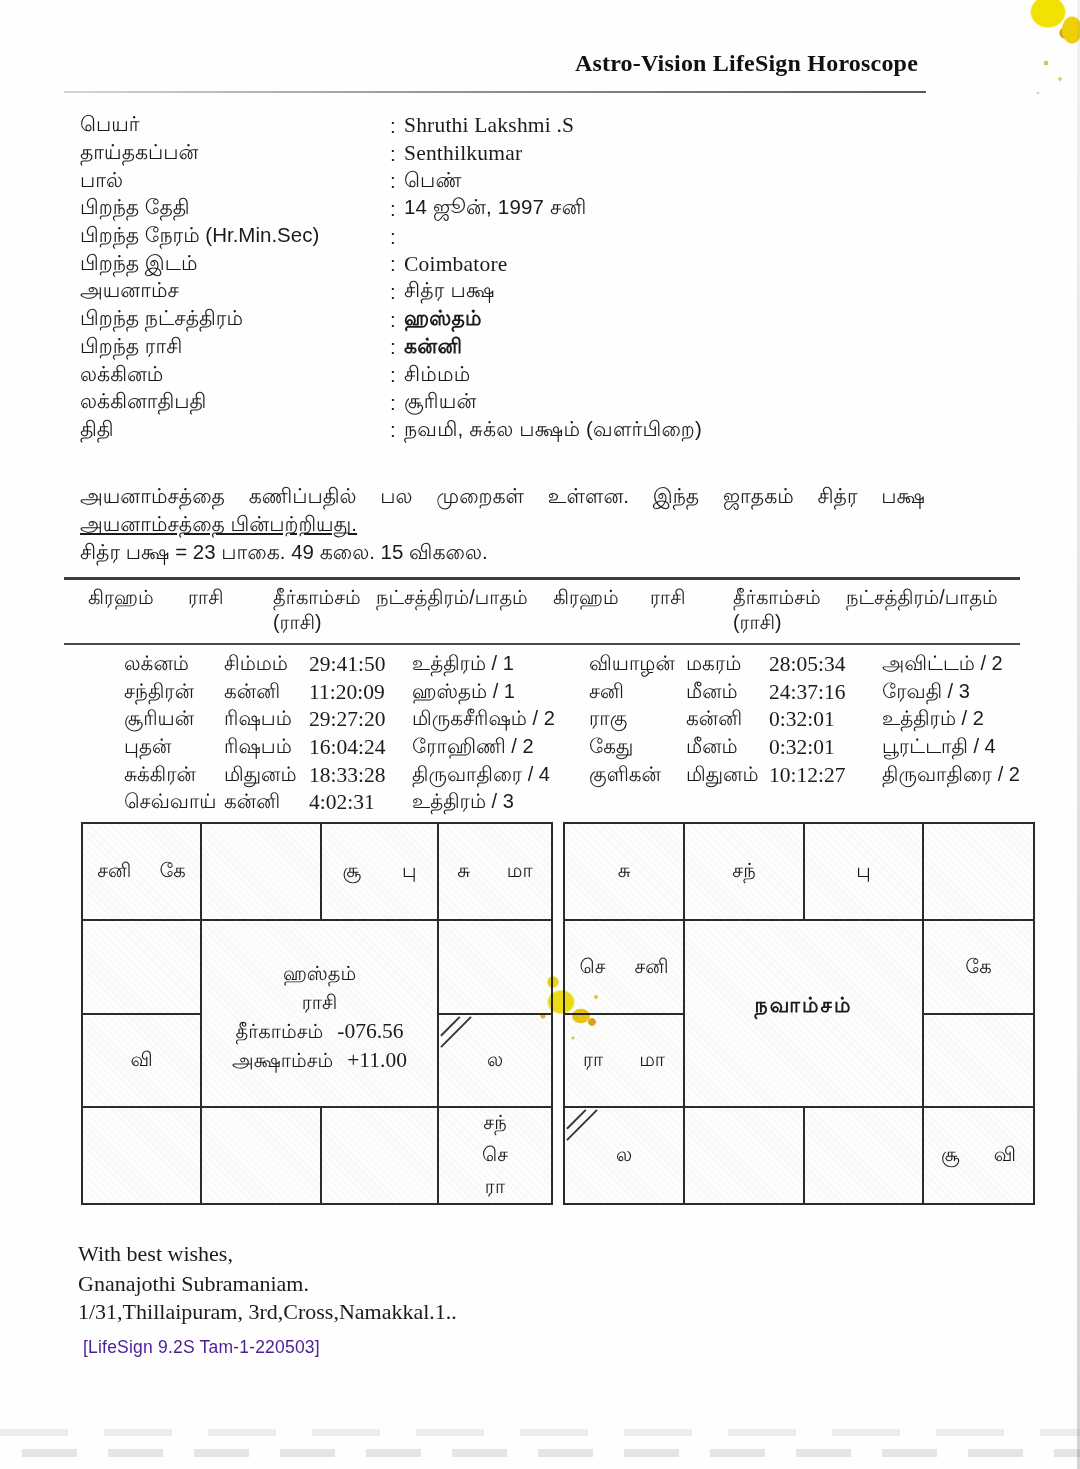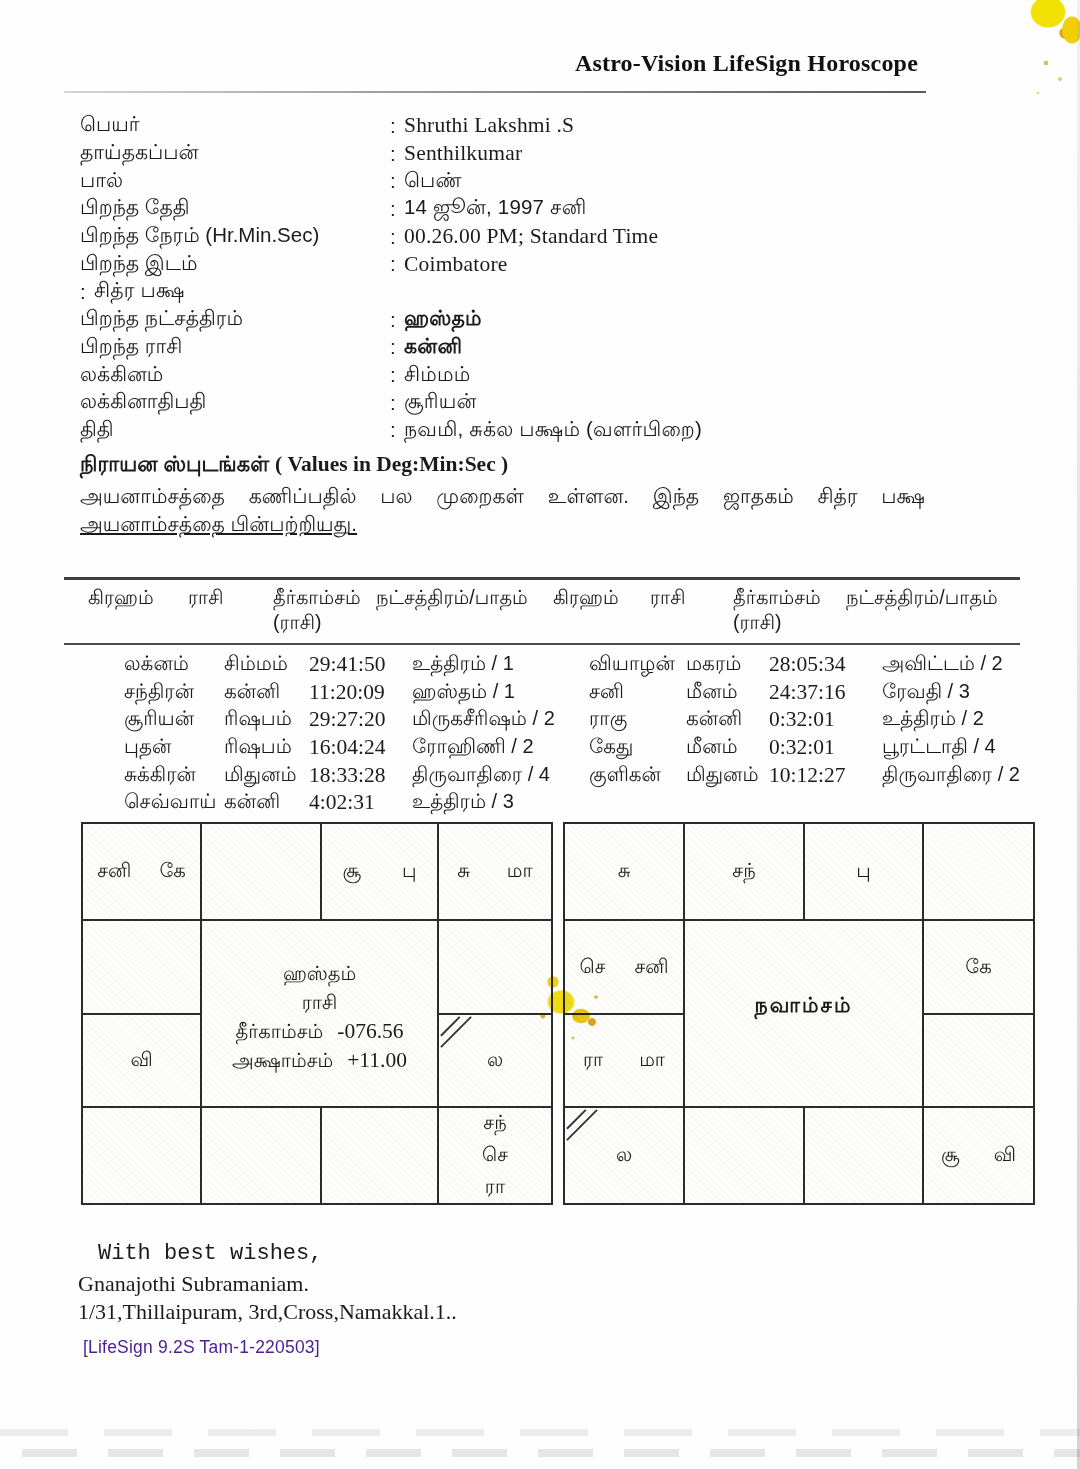--- a/index.html
+++ b/index.html
@@ -63,21 +63,21 @@
   .cline{line-height:29px;white-space:nowrap;}
   .cline.pair span{margin:0 7px;}
   .cline .num{font-size:21.5px;}
   .nav-label{font-weight:bold;letter-spacing:2px;font-size:20.5px;padding-bottom:18px;}
   .rasi-center{padding-top:6px;}
   .lagna-mark{position:absolute;top:1px;left:1px;width:32px;height:32px;}
   .lagna-mark path{stroke:#333;stroke-width:2;fill:none;}
 
   
   .dasa-line{position:absolute;left:85px;top:1211px;font-size:20.5px;}
-  .wishes{position:absolute;left:78px;top:1241px;font-size:22px;font-family:Liberation Mono, monospace;margin-left:20px;}
+  .wishes{position:absolute;left:78px;top:1241px;font-size:22px;font-family:Liberation Serif, serif;}
   .astrologer{position:absolute;left:78px;top:1271px;font-size:22px;font-family:"Liberation Serif",serif;}
   .address{position:absolute;left:78px;top:1299px;font-size:22px;font-family:"Liberation Serif",serif;}
   .version{position:absolute;left:83px;top:1337px;font-size:17.5px;color:#4c1d95;letter-spacing:.2px;}
 
   
   .stain-top{position:absolute;right:0;top:0;width:96px;height:116px;mix-blend-mode:multiply;filter:blur(.6px);
     background:
     radial-gradient(ellipse 30px 27px at 64px 12px,#f2e303 55%,rgba(242,227,3,0) 60%),
     radial-gradient(ellipse 17px 23px at 88px 30px,#f0d006 55%,rgba(240,208,6,0) 62%),
     radial-gradient(circle 8px at 81px 33px,#e0a01e 65%,rgba(224,160,30,0) 75%),
@@ -125,28 +125,28 @@
         <span class="dvalue">பெண்</span>
       </div>
     <div class="drow">
         <span class="dlabel">பிறந்த தேதி</span>
         <span class="dcolon">:</span>
         <span class="dvalue">14 ஜூன், 1997  சனி</span>
       </div>
     <div class="drow">
         <span class="dlabel">பிறந்த நேரம் (Hr.Min.Sec)</span>
         <span class="dcolon">:</span>
-        <span class="dvalue lat">00.26.00 PM; Standard Time</span>
       </div>
     <div class="drow">
         <span class="dlabel">பிறந்த இடம்</span>
         <span class="dcolon">:</span>
         <span class="dvalue lat">Coimbatore</span>
       </div>
     <div class="drow">
+        <span class="dlabel">அயனாம்ச</span>
         <span class="dcolon">:</span>
         <span class="dvalue">சித்ர பக்ஷ</span>
       </div>
     <div class="drow">
         <span class="dlabel">பிறந்த நட்சத்திரம்</span>
         <span class="dcolon">:</span>
         <span class="dvalue b">ஹஸ்தம்</span>
       </div>
     <div class="drow">
         <span class="dlabel">பிறந்த ராசி</span>
@@ -163,26 +163,23 @@
         <span class="dcolon">:</span>
         <span class="dvalue">சூரியன்</span>
       </div>
     <div class="drow">
         <span class="dlabel">திதி</span>
         <span class="dcolon">:</span>
         <span class="dvalue">நவமி, சுக்ல பக்ஷம் (வளர்பிறை)</span>
       </div>
   </div>
 
-  <div class="sputa-head">
-    <span>நிராயன ஸ்புடங்கள்</span>
-    <span class="lat">( Values in Deg:Min:Sec )</span>
-  </div>
   <div class="sputa-p1">அயனாம்சத்தை கணிப்பதில் பல முறைகள் உள்ளன. இந்த ஜாதகம் சித்ர பக்ஷ</div>
   <div class="sputa-p2">அயனாம்சத்தை பின்பற்றியது.</div>
+  <div class="sputa-p3">சித்ர பக்ஷ =  23 பாகை. 49 கலை. 15 விகலை.</div>
 
   <div class="rule-top"></div>
   <div class="thead tgrid">
     <div class="th">கிரஹம்</div>
     <div class="th">ராசி</div>
     <div class="th"><span>தீர்காம்சம்</span><span class="sub">(ராசி)</span></div>
     <div class="th">நட்சத்திரம்/பாதம்</div>
     <div class="th">கிரஹம்</div>
     <div class="th">ராசி</div>
     <div class="th"><span>தீர்காம்சம்</span><span class="sub">(ராசி)</span></div>

